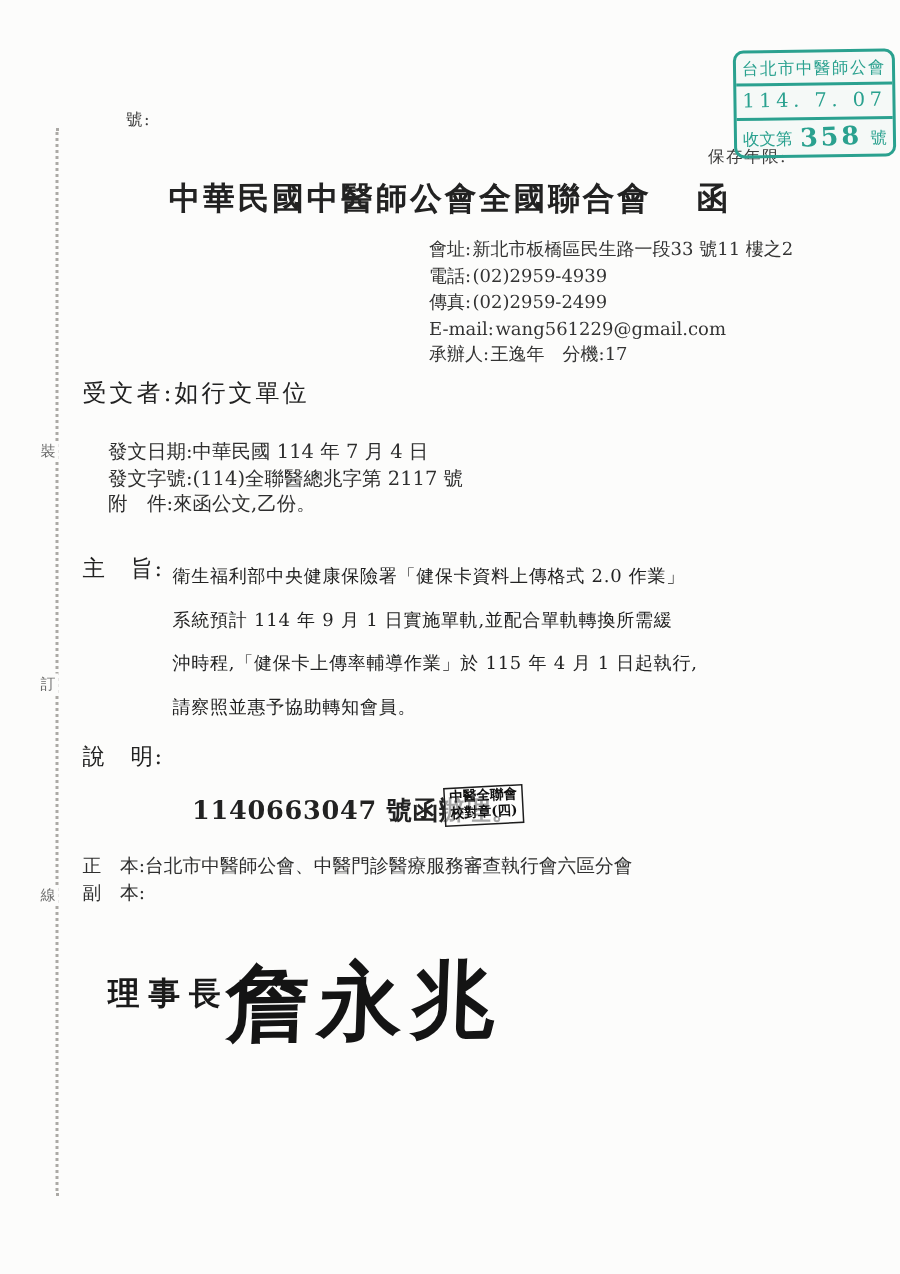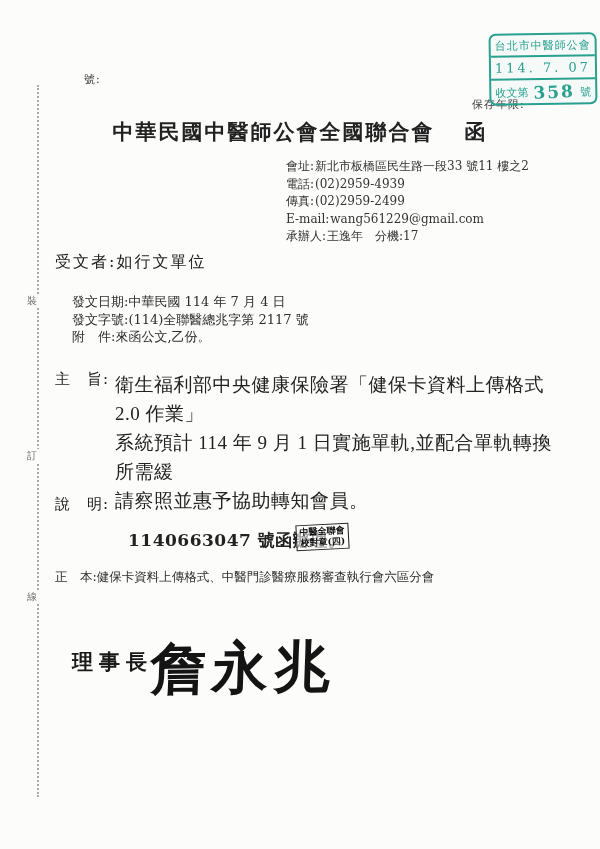--- a/index.html
+++ b/index.html
@@ -51,21 +51,21 @@
 
   
   .recipient{position:absolute;left:55px;top:252px;font-size:16px;letter-spacing:2px;color:#222;}
 
   
   .meta{position:absolute;left:55px;top:293px;font-size:13px;line-height:17.5px;color:#2e2e2e;margin-left:17px;}
 
   
   .subject-label,.expl-label{position:absolute;left:55px;font-size:15px;letter-spacing:1px;color:#222;}
   .subject-label{top:370px;}
-  .subject-lines{position:absolute;left:115px;top:370px;width:452px;font-size:19px;line-height:29px;color:#222;letter-spacing:0.5px;font-family:Liberation Serif, serif;}
+  .subject-lines{position:absolute;left:115px;top:370px;width:452px;font-size:12px;line-height:29px;color:#222;letter-spacing:0.5px;}
 
   
   .expl-label{top:495px;}
   .expl-line1{position:absolute;left:115px;top:495px;font-size:15px;letter-spacing:0.5px;color:#222;}
   .expl-line2{position:absolute;left:128px;top:529px;font-size:17px;letter-spacing:0.5px;color:#222;font-weight:bold;}
 
   
   .proof-stamp{
     position:absolute;left:296px;top:524px;
     border:1.5px solid #1d1d1d;padding:1px 3px;
@@ -129,31 +129,33 @@
   <div class="meta">
     <div><span>發文日期:</span><span>中華民國 114 年 7 月 4 日</span></div>
     <div><span>發文字號:</span><span>(114)全聯醫總兆字第 2117 號</span></div>
     <div><span>附　件:</span><span>來函公文,乙份。</span></div>
   </div>
 
   <span class="subject-label">主　旨:</span>
   <div class="subject-lines">
     <div>衛生福利部中央健康保險署「健保卡資料上傳格式 2.0 作業」</div>
     <div>系統預計 114 年 9 月 1 日實施單軌,並配合單軌轉換所需緩</div>
+    <div>沖時程,「健保卡上傳率輔導作業」於 115 年 4 月 1 日起執行,</div>
     <div>請察照並惠予協助轉知會員。</div>
   </div>
 
   <span class="expl-label">說　明:</span>
   <span class="expl-line2">1140663047 號函辦理。</span>
 
   <div class="proof-stamp">
     <div>中醫全聯會</div>
     <div>校對章(四)</div>
   </div>
 
   <div class="copies">
-    <div><span>正　本:</span><span>健保卡資料上傳格式、中醫門診醫療服務審查執行會六區分會</span></div>
+    <div><span>正　本:</span><span>台北市中醫師公會、中醫門診醫療服務審查執行會六區分會</span></div>
+    <div><span>副　本:</span><span></span></div>
   </div>
 
   <span class="sig-title">理事長</span>
   <span class="sig-name">詹永兆</span>
 
 </div>
 
 </body></html>

